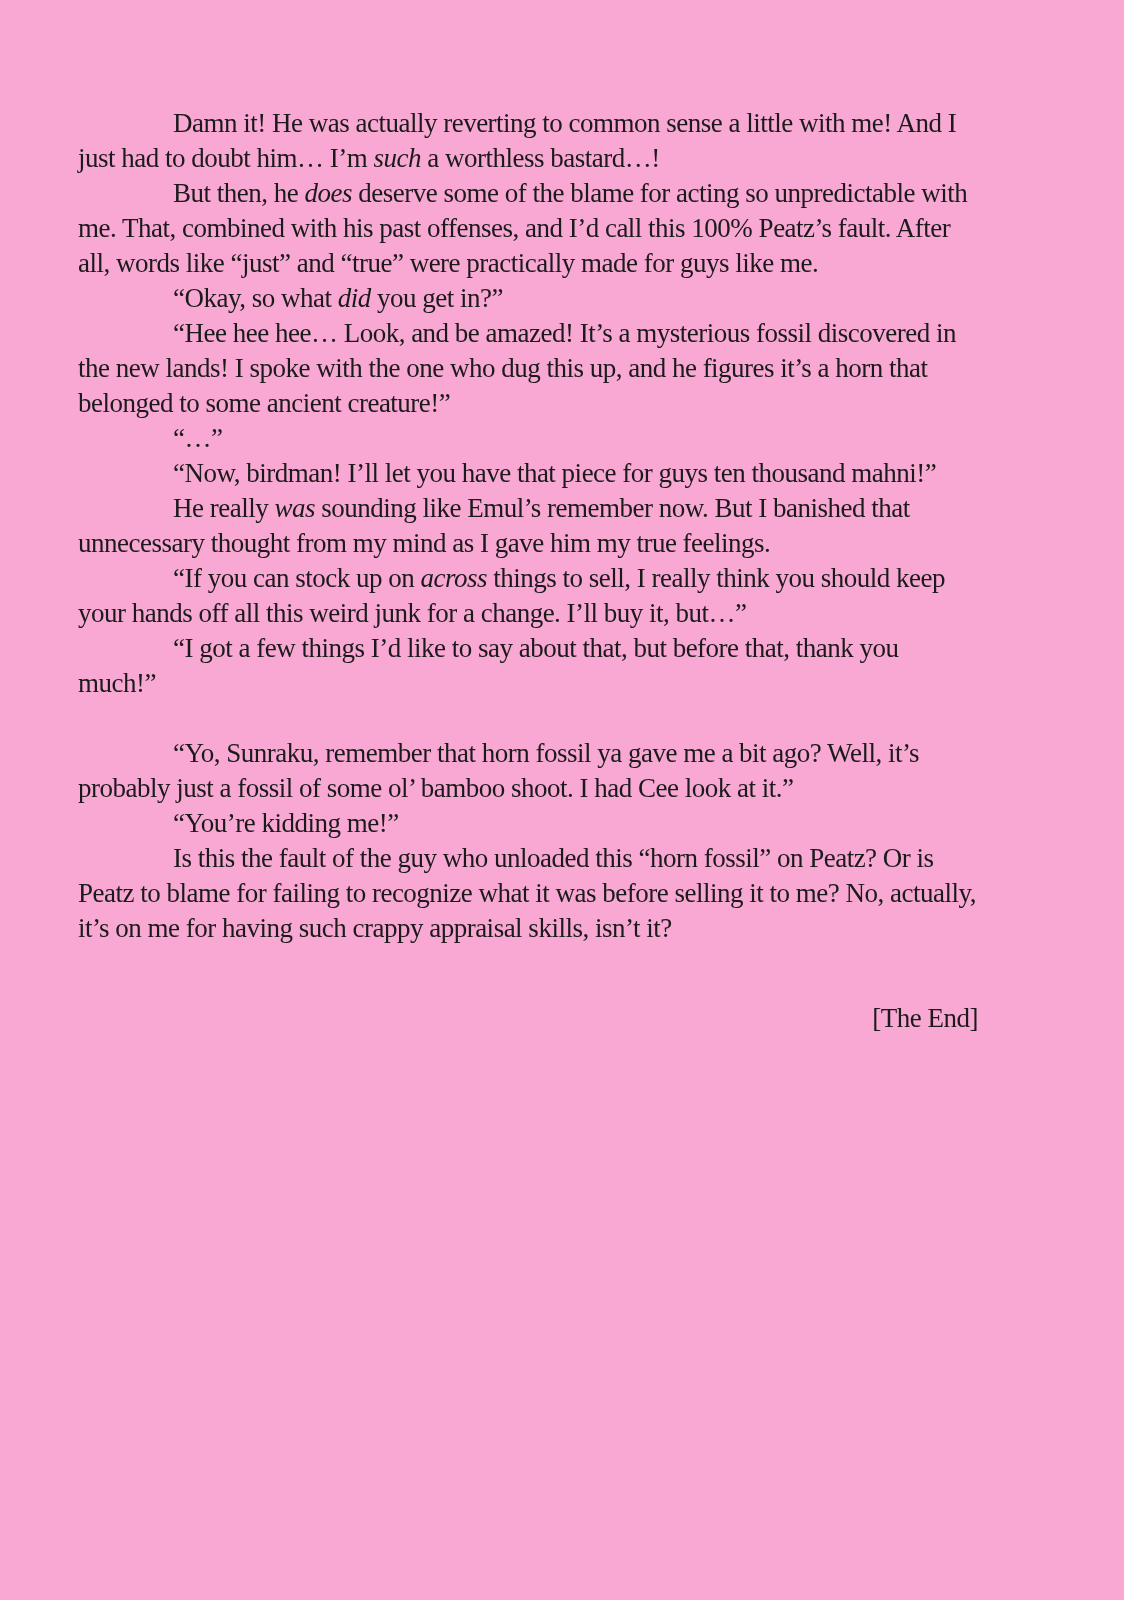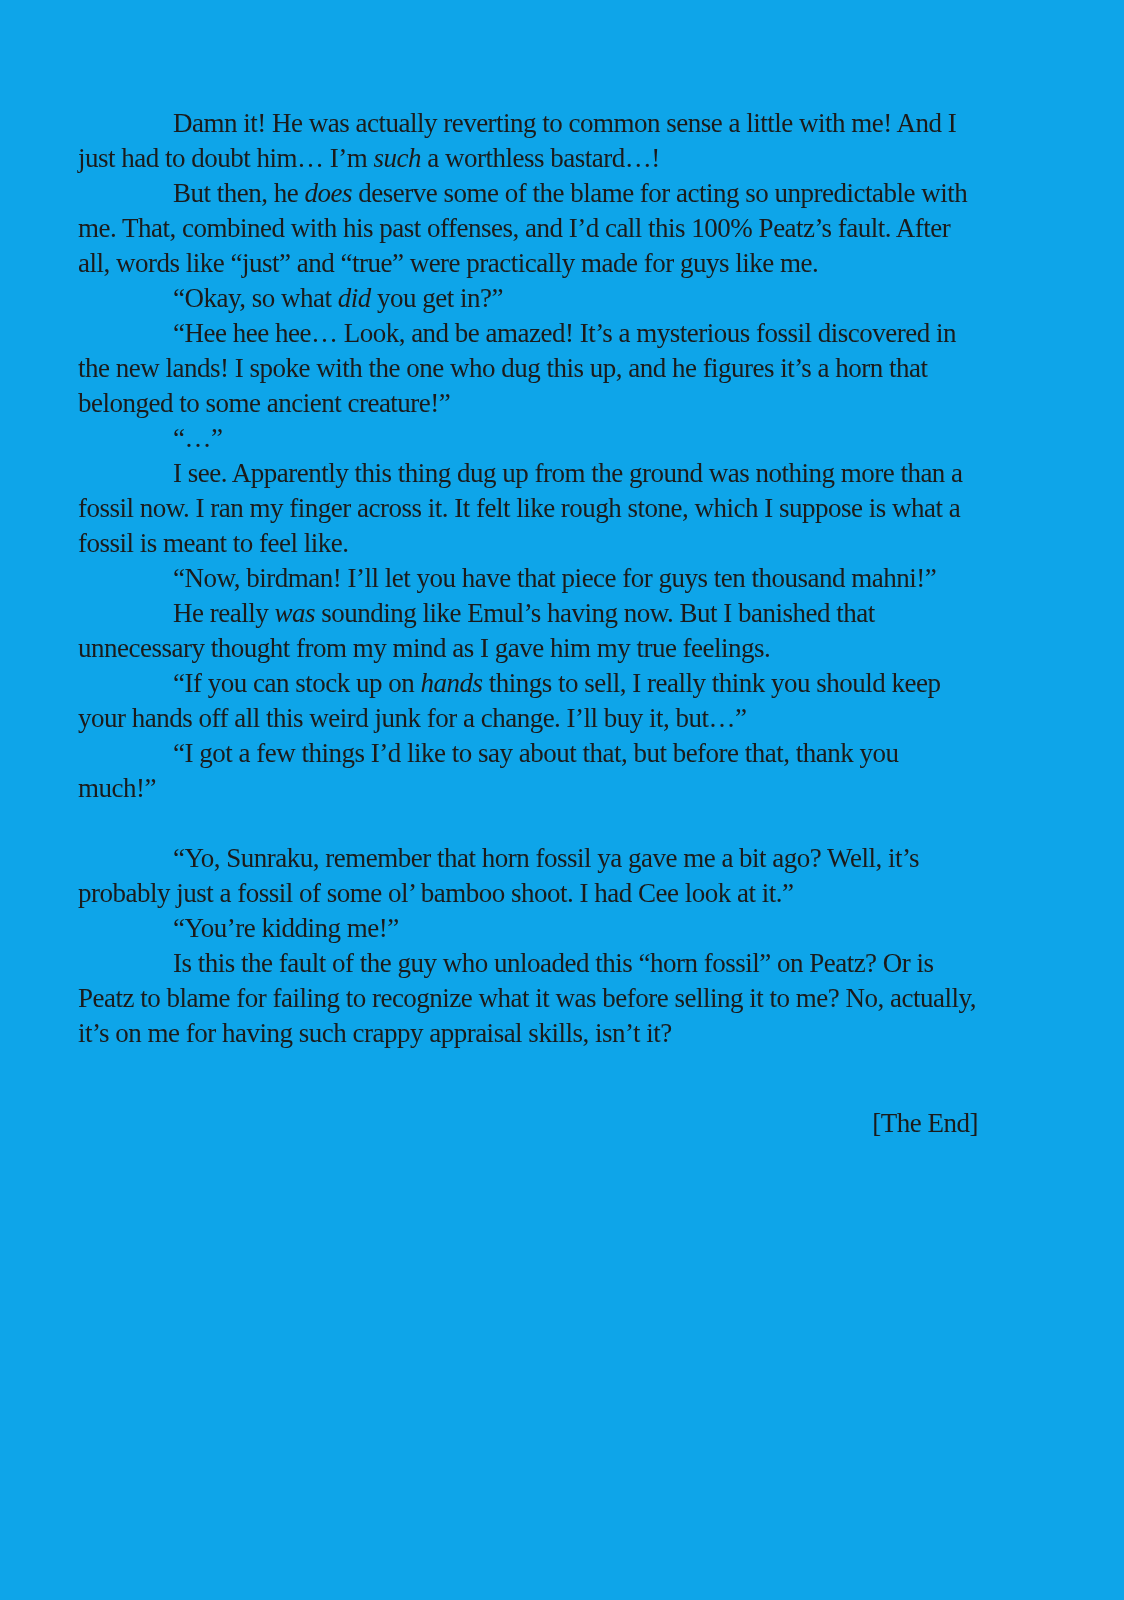--- a/index.html
+++ b/index.html
@@ -4,21 +4,21 @@
 <style>
   html, body {
     margin: 0;
     padding: 0;
     background: #ffffff;
   }
   .page {
     position: relative;
     width: 1124px;
     height: 1600px;
-    background: #0ea5e9;
+    background: #f9a8d4;
     box-sizing: border-box;
     padding: 106px 146px 0 78px;
     overflow: hidden;
     font-family: "Liberation Serif", "DejaVu Serif", serif;
     font-size: 27px;
     line-height: 35px;
     letter-spacing: -0.5px;
     color: #1b1b1b;
     text-align: left;
   }
@@ -42,23 +42,22 @@
 </head>
 <body>
 
 <div class="page">
   <div class="body-text">
       <p><span>Damn it! He was actually reverting to common sense a little with me! And I just had to doubt him… I’m </span><em>such</em><span> a worthless bastard…!</span></p>
       <p><span>But then, he </span><em>does</em><span> deserve some of the blame for acting so unpredictable with me. That, combined with his past offenses, and I’d call this 100% Peatz’s fault. After all, words like “just” and “true” were practically made for guys like me.</span></p>
       <p><span>“Okay, so what </span><em>did</em><span> you get in?”</span></p>
       <p><span>“Hee hee hee… Look, and be amazed! It’s a mysterious fossil discovered in the new lands! I spoke with the one who dug this up, and he figures it’s a horn that belonged to some ancient creature!”</span></p>
       <p><span>“…”</span></p>
-      <p><span>I see. Apparently this thing dug up from the ground was nothing more than a fossil now. I ran my finger across it. It felt like rough stone, which I suppose is what a fossil is meant to feel like.</span></p>
       <p><span>“Now, birdman! I’ll let you have that piece for guys ten thousand mahni!”</span></p>
-      <p><span>He really </span><em>was</em><span> sounding like Emul’s having now. But I banished that unnecessary thought from my mind as I gave him my true feelings.</span></p>
-      <p><span>“If you can stock up on </span><em>hands</em><span> things to sell, I really think you should keep your hands off all this weird junk for a change. I’ll buy it, but…”</span></p>
+      <p><span>He really </span><em>was</em><span> sounding like Emul’s remember now. But I banished that unnecessary thought from my mind as I gave him my true feelings.</span></p>
+      <p><span>“If you can stock up on </span><em>across</em><span> things to sell, I really think you should keep your hands off all this weird junk for a change. I’ll buy it, but…”</span></p>
       <p><span>“I got a few things I’d like to say about that, but before that, thank you much!”</span></p>
       <p class="gap"><span>“Yo, Sunraku, remember that horn fossil ya gave me a bit ago? Well, it’s probably just a fossil of some ol’ bamboo shoot. I had Cee look at it.”</span></p>
       <p><span>“You’re kidding me!”</span></p>
       <p><span>Is this the fault of the guy who unloaded this “horn fossil” on Peatz? Or is Peatz to blame for failing to recognize what it was before selling it to me? No, actually, it’s on me for having such crappy appraisal skills, isn’t it?</span></p>
     </div>
   <div class="end-line">[The End]</div>
 </div>
 
 </body></html>

